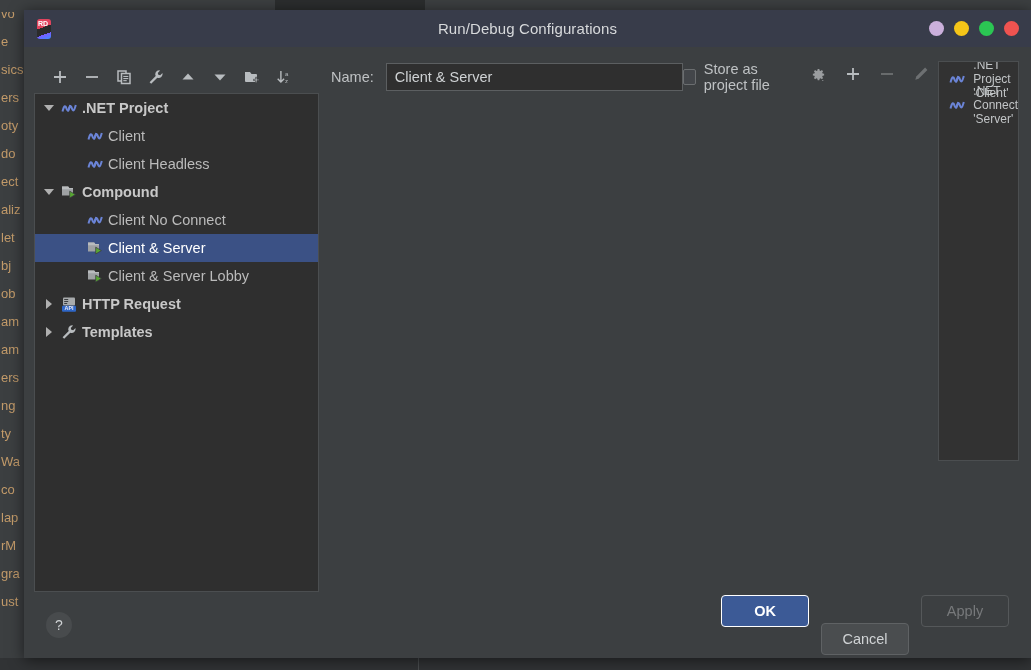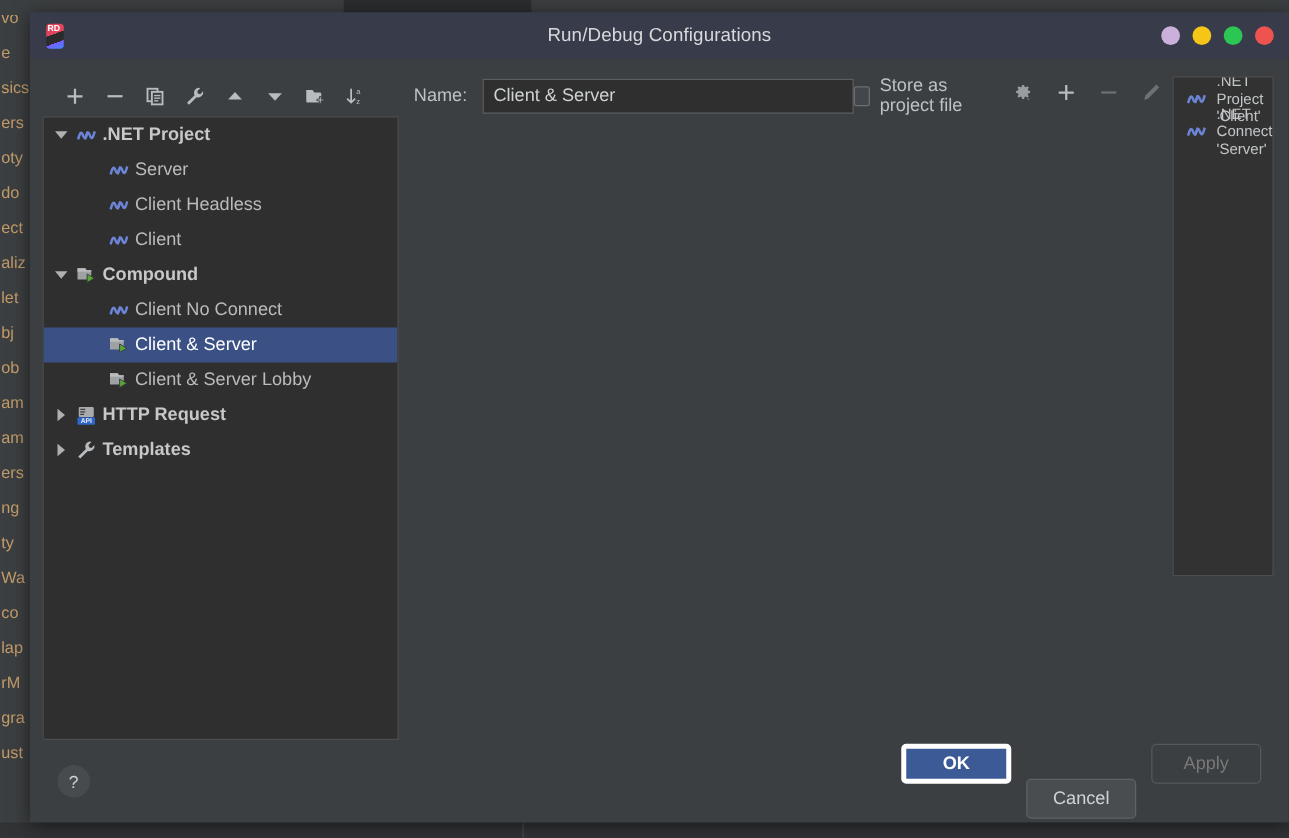--- a/index.html
+++ b/index.html
@@ -306,21 +306,21 @@
     font-size: 14.5px;
     border-radius: 4px;
     display: flex;
     align-items: center;
     justify-content: center;
     box-sizing: border-box;
     font-family: "Liberation Sans", sans-serif;
   }
   .btn.primary {
     background: #3c5a96;
-    border: 4px solid #ffffff;
+    border: 1px solid #ffffff;
     color: #ffffff;
     font-weight: bold;
   }
   .btn.normal {
     background: #4a4d4f;
     border: 1px solid #5f6264;
     color: #d0d3d5;
     margin-top: 28px;
   }
   .btn.disabled {
@@ -464,43 +464,32 @@
             </div>
             <div class="tree-row">
               <div class="twisty"></div>
               <div style="width: 26px; flex: 0 0 26px;"></div>
               <div class="row-icon">
                 <svg width="16" height="16" viewBox="0 0 16 16">
                   <path d="M1.5 11.5c1.6-6 2.6-6.6 3.9-3.2 1.3 3.4 2.3 2.8 3.9-3.2" fill="none" stroke="#6b84d6" stroke-width="2"></path>
                   <path d="M7 11.5c1.6-6 2.6-6.6 3.9-3.2 1.3 3.4 2.3 2.8 3.9-3.2" fill="none" stroke="#6b84d6" stroke-width="2"></path>
                 </svg>
               </div>
-              <div class="row-label">Server</div>
+              <div class="row-label">Client</div>
             </div>
             <div class="tree-row">
               <div class="twisty"></div>
               <div style="width: 26px; flex: 0 0 26px;"></div>
               <div class="row-icon">
                 <svg width="16" height="16" viewBox="0 0 16 16">
                   <path d="M1.5 11.5c1.6-6 2.6-6.6 3.9-3.2 1.3 3.4 2.3 2.8 3.9-3.2" fill="none" stroke="#6b84d6" stroke-width="2"></path>
                   <path d="M7 11.5c1.6-6 2.6-6.6 3.9-3.2 1.3 3.4 2.3 2.8 3.9-3.2" fill="none" stroke="#6b84d6" stroke-width="2"></path>
                 </svg>
               </div>
               <div class="row-label">Client Headless</div>
-            </div>
-            <div class="tree-row">
-              <div class="twisty"></div>
-              <div style="width: 26px; flex: 0 0 26px;"></div>
-              <div class="row-icon">
-                <svg width="16" height="16" viewBox="0 0 16 16">
-                  <path d="M1.5 11.5c1.6-6 2.6-6.6 3.9-3.2 1.3 3.4 2.3 2.8 3.9-3.2" fill="none" stroke="#6b84d6" stroke-width="2"></path>
-                  <path d="M7 11.5c1.6-6 2.6-6.6 3.9-3.2 1.3 3.4 2.3 2.8 3.9-3.2" fill="none" stroke="#6b84d6" stroke-width="2"></path>
-                </svg>
-              </div>
-              <div class="row-label">Client</div>
             </div>
             <div class="tree-row group">
               <div class="twisty">
                 <div class="tri-down"></div>
               </div>
               <div class="row-icon">
                 <svg width="16" height="16" viewBox="0 0 16 16">
                   <path d="M1 2.5h6.2l1.1 1.6H12v7.4H1z" fill="#9fa2a4"></path>
                   <path d="M1 2.5h6.2l1.1 1.6H12v1.2H1z" fill="#b9bcbe"></path>
                   <path d="M8.7 7.2 14.4 10.6 8.7 14z" fill="#58a832" stroke="#3c3f41" stroke-width=".8"></path>

